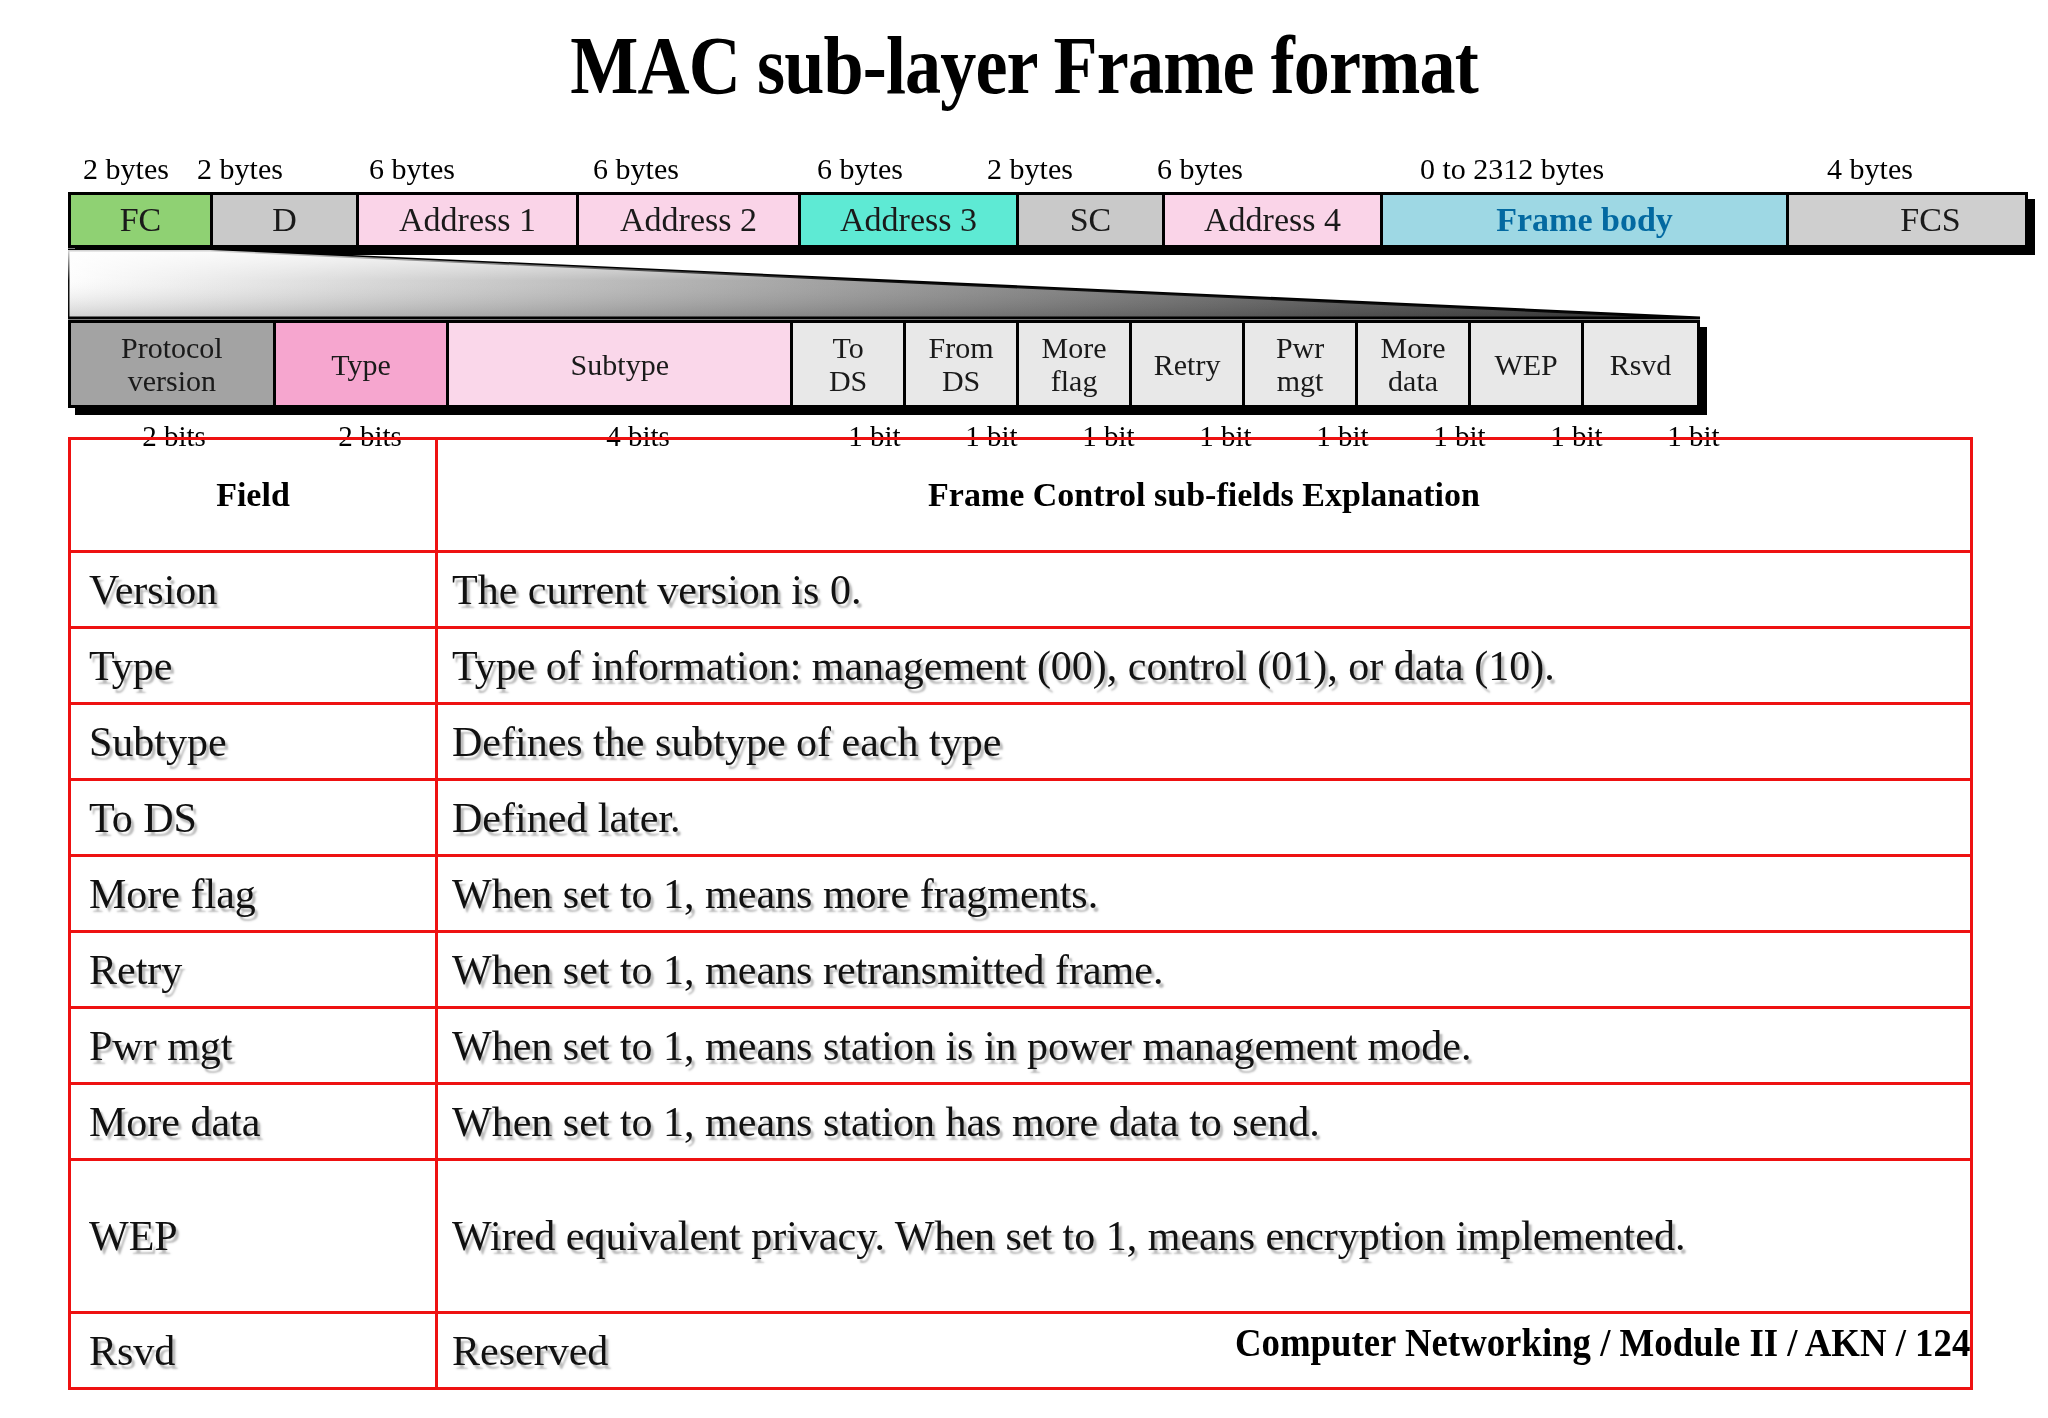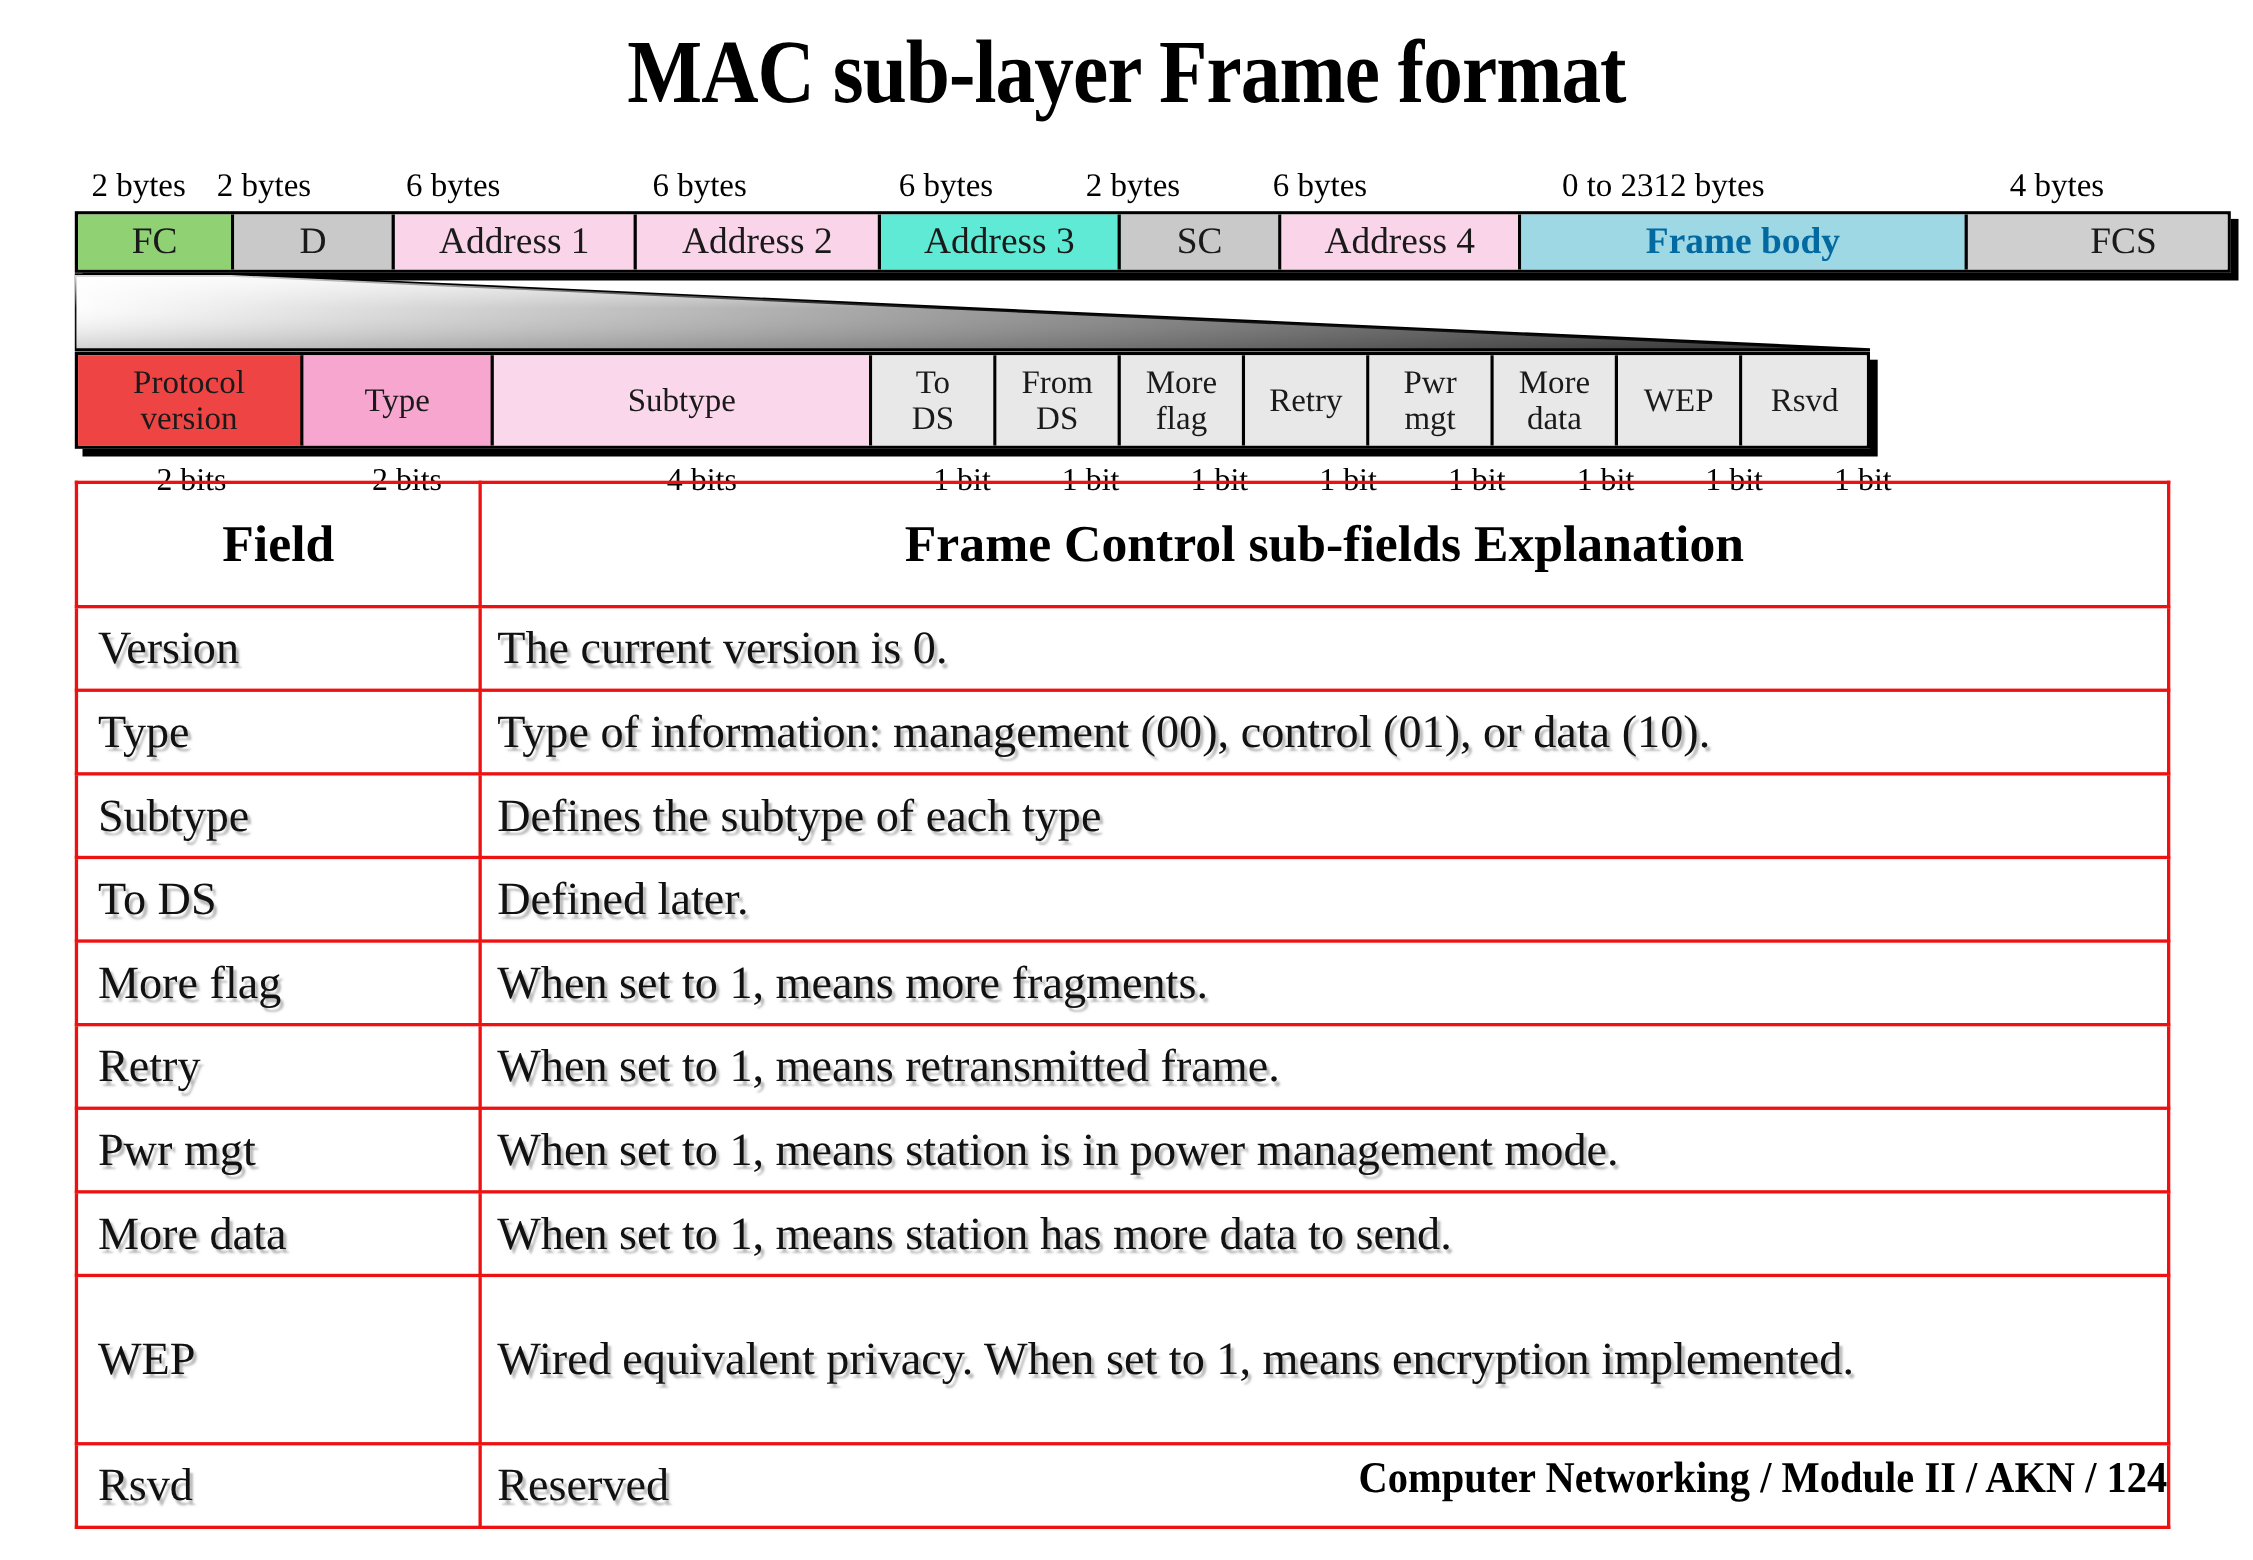--- a/index.html
+++ b/index.html
@@ -147,21 +147,21 @@
   #explanation-table th,
   #explanation-table td {
     border: 3px solid #ee1111;
     padding: 0 14px;
     vertical-align: middle;
     text-align: left;
   }
   #explanation-table thead th {
     height: 110px;
     font-weight: bold;
-    font-size: 47px;
+    font-size: 34px;
     text-align: center;
     color: #000;
     font-family: "Liberation Serif", "DejaVu Serif", serif;
   }
   #explanation-table tbody td {
     height: 73px;
     font-size: 42px;
     line-height: 54px;
     color: #111;
     text-shadow: 3px 4px 2px rgba(130,130,130,0.55);
@@ -231,21 +231,21 @@
           <stop offset="45%" stop-color="#ffffff" stop-opacity="0.05"></stop>
           <stop offset="100%" stop-color="#000000" stop-opacity="0.18"></stop>
         </linearGradient>
       </defs>
       <polygon points="0,2 142,2 1632,70 0,70" fill="url(#wedgeGrad)" stroke="#000000" stroke-width="3"></polygon>
       <polygon points="0,2 142,2 1632,70 0,70" fill="url(#wedgeGradV)" stroke="none"></polygon>
     </svg>
   </div>
 
   <div class="subfield-bar">
-    <div class="sub-cell" style="width:212px;background:#ef4444;">
+    <div class="sub-cell" style="width:212px;background:#a3a3a3;">
       <span>Protocol</span>
       <span>version</span>
     </div>
     <div class="sub-cell" style="width:180px;background:#f6a6cf;">
       <span>Type</span>
     </div>
     <div class="sub-cell" style="width:356px;background:#fad7ea;">
       <span>Subtype</span>
     </div>
     <div class="sub-cell" style="width:117px;background:#e8e8e8;">

